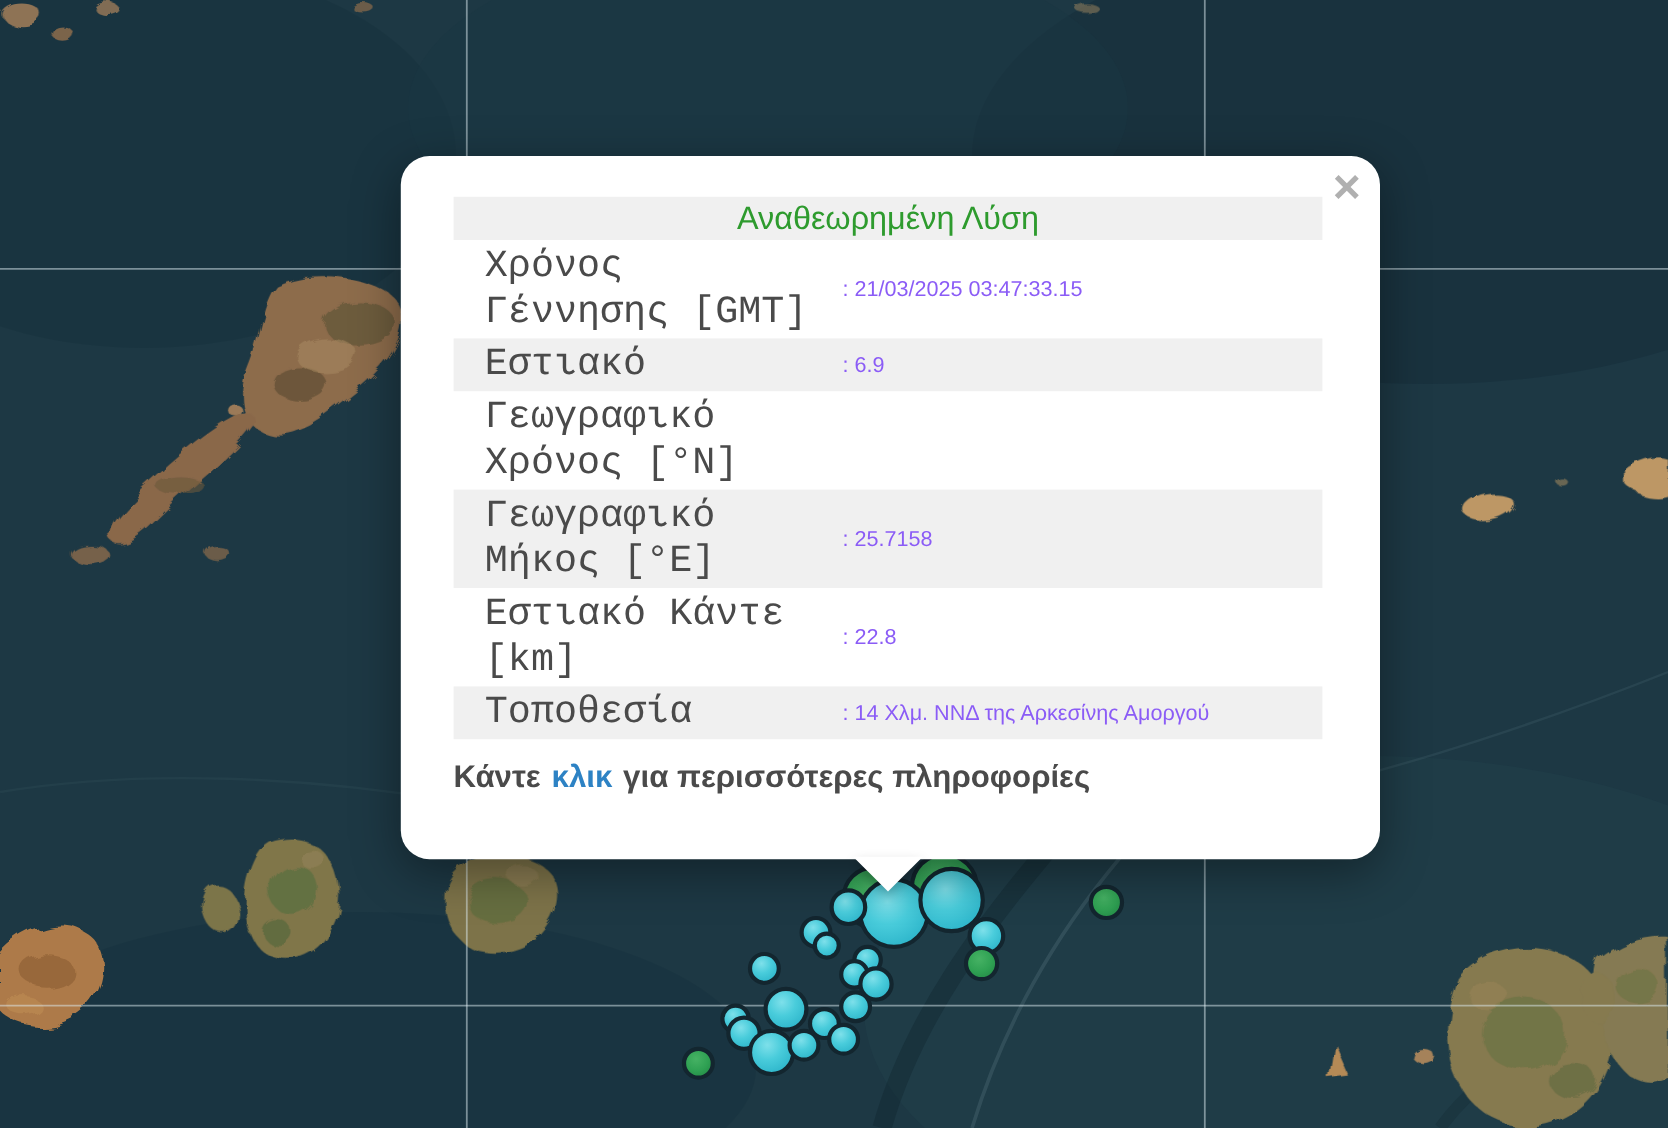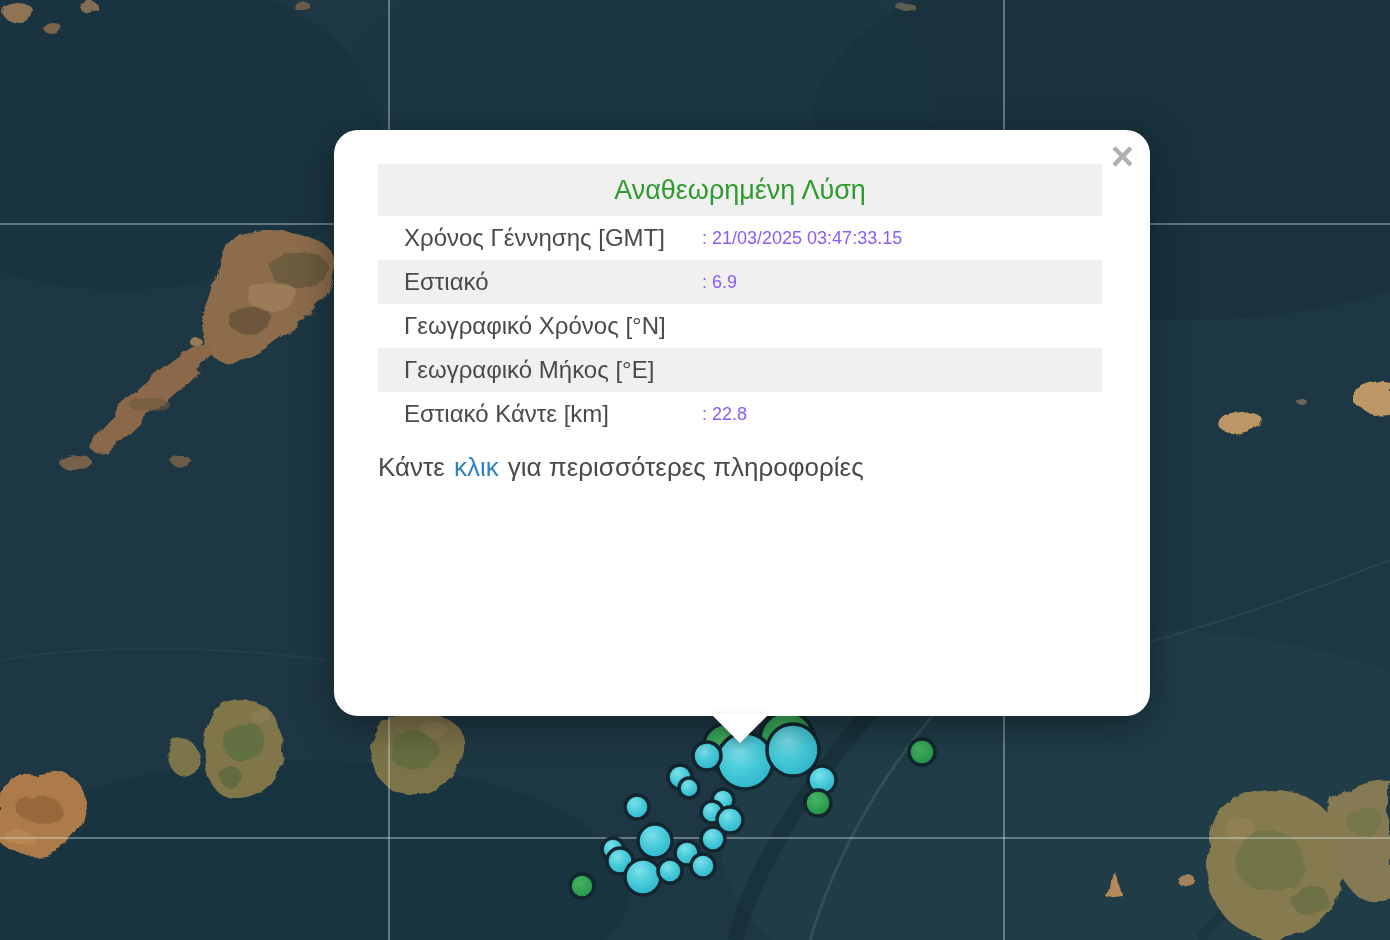--- a/index.html
+++ b/index.html
@@ -25,32 +25,32 @@
     border-left:29px solid transparent;border-right:29px solid transparent;
     border-top:29px solid #ffffff;
     filter:drop-shadow(0 4px 5px rgba(0,0,0,.2));
   }
   .popup-close{
     position:absolute;top:4px;right:16px;
     font-size:40px;font-weight:700;color:#b0b0b0;line-height:1.1;
     cursor:pointer;user-select:none;
   }
   .phead{
-    background:#f0f0f0;height:52px;
+    background:#f0f0f0;height:36px;
     display:flex;align-items:center;justify-content:center;
     color:#2e9b2e;font-size:27px;
   }
   .prow{display:flex;align-items:center;padding:3px 0;}
   .prow.shaded{background:#f0f0f0;}
   .plabel{
     width:300px;box-sizing:border-box;padding-left:26px;flex:none;
-    font-size:24px;line-height:38px;color:#4a4a4a;
+    font-size:32px;line-height:38px;color:#4a4a4a;font-family:Liberation Mono, monospace;
   }
   .pvalue{flex:1;padding-left:24px;font-size:18px;line-height:38px;color:#8b5cf6;}
-  .pfooter{margin-top:12px;font-size:26px;line-height:38px;color:#4a4a4a;}
+  .pfooter{margin-top:12px;font-size:26px;line-height:38px;color:#4a4a4a;font-weight:bold;}
   .pfooter .link{color:#2d82c4;cursor:pointer;margin:0 9px;}
 </style>
 </head>
 <body>
 
 <svg class="map-svg" width="1390" height="940" viewBox="0 0 1390 940">
   <defs>
     <filter id="rough" x="-25%" y="-25%" width="150%" height="150%">
       <feTurbulence type="fractalNoise" baseFrequency="0.035" numOctaves="4" seed="11" result="n"></feTurbulence>
       <feDisplacementMap in="SourceGraphic" in2="n" scale="12"></feDisplacementMap>
@@ -181,21 +181,26 @@
       </div>
       <div class="prow shaded">
         <div class="plabel">Εστιακό</div>
         <div class="pvalue">: 6.9</div>
       </div>
       <div class="prow">
         <div class="plabel">Γεωγραφικό Χρόνος [°N]</div>
       </div>
       <div class="prow shaded">
         <div class="plabel">Γεωγραφικό Μήκος [°E]</div>
+        <div class="pvalue">: 25.7158</div>
       </div>
       <div class="prow">
         <div class="plabel">Εστιακό Κάντε [km]</div>
         <div class="pvalue">: 22.8</div>
+      </div>
+      <div class="prow shaded">
+        <div class="plabel">Τοποθεσία</div>
+        <div class="pvalue">: 14 Χλμ. ΝΝΔ της Αρκεσίνης Αμοργού</div>
       </div>
     </div>
   <div class="pfooter"><span>Κάντε</span><span class="link">κλικ</span><span>για περισσότερες πληροφορίες</span></div>
 </div>
 <div class="popup-tail"></div>
 
 </body></html>

